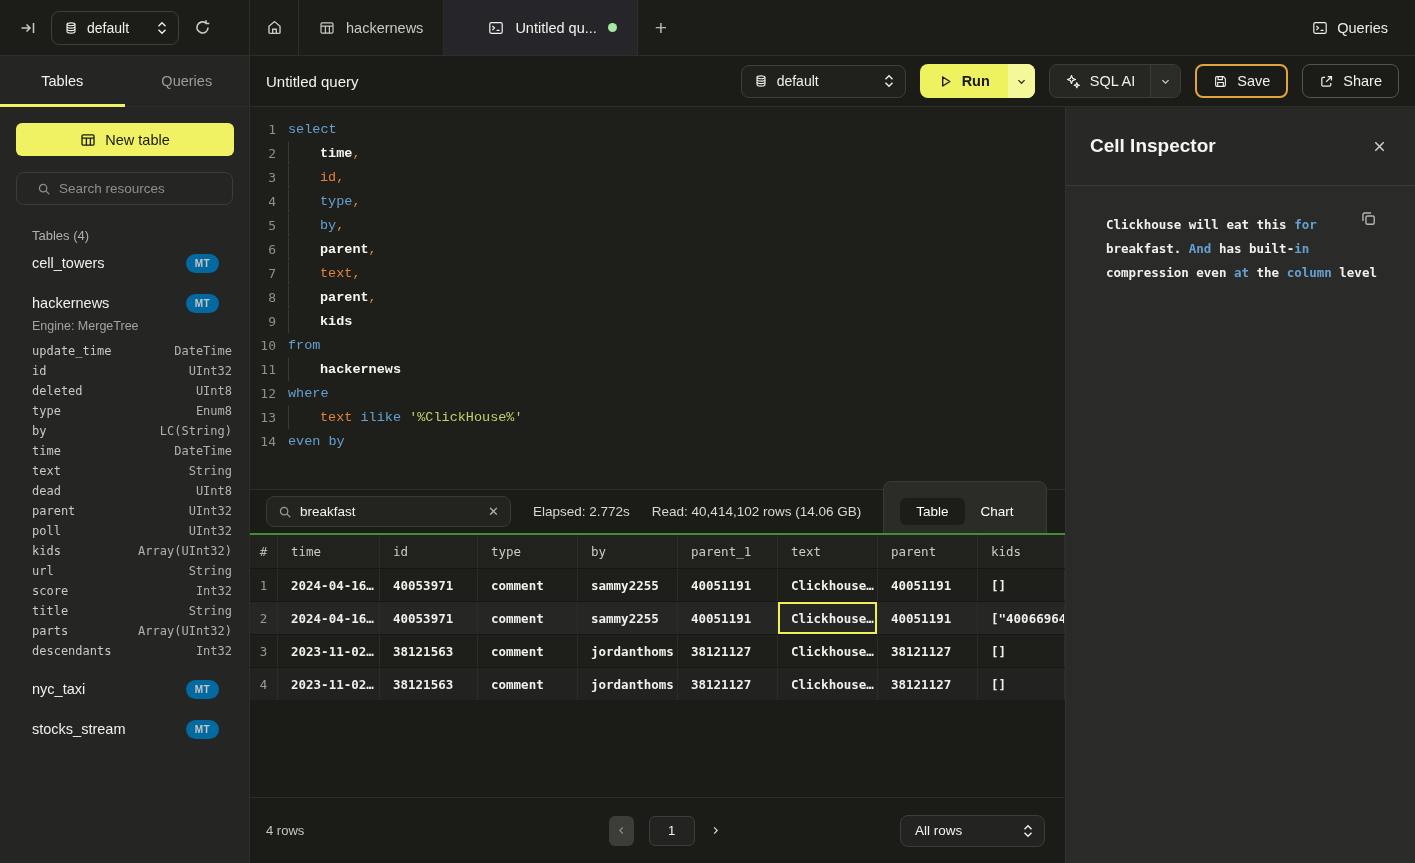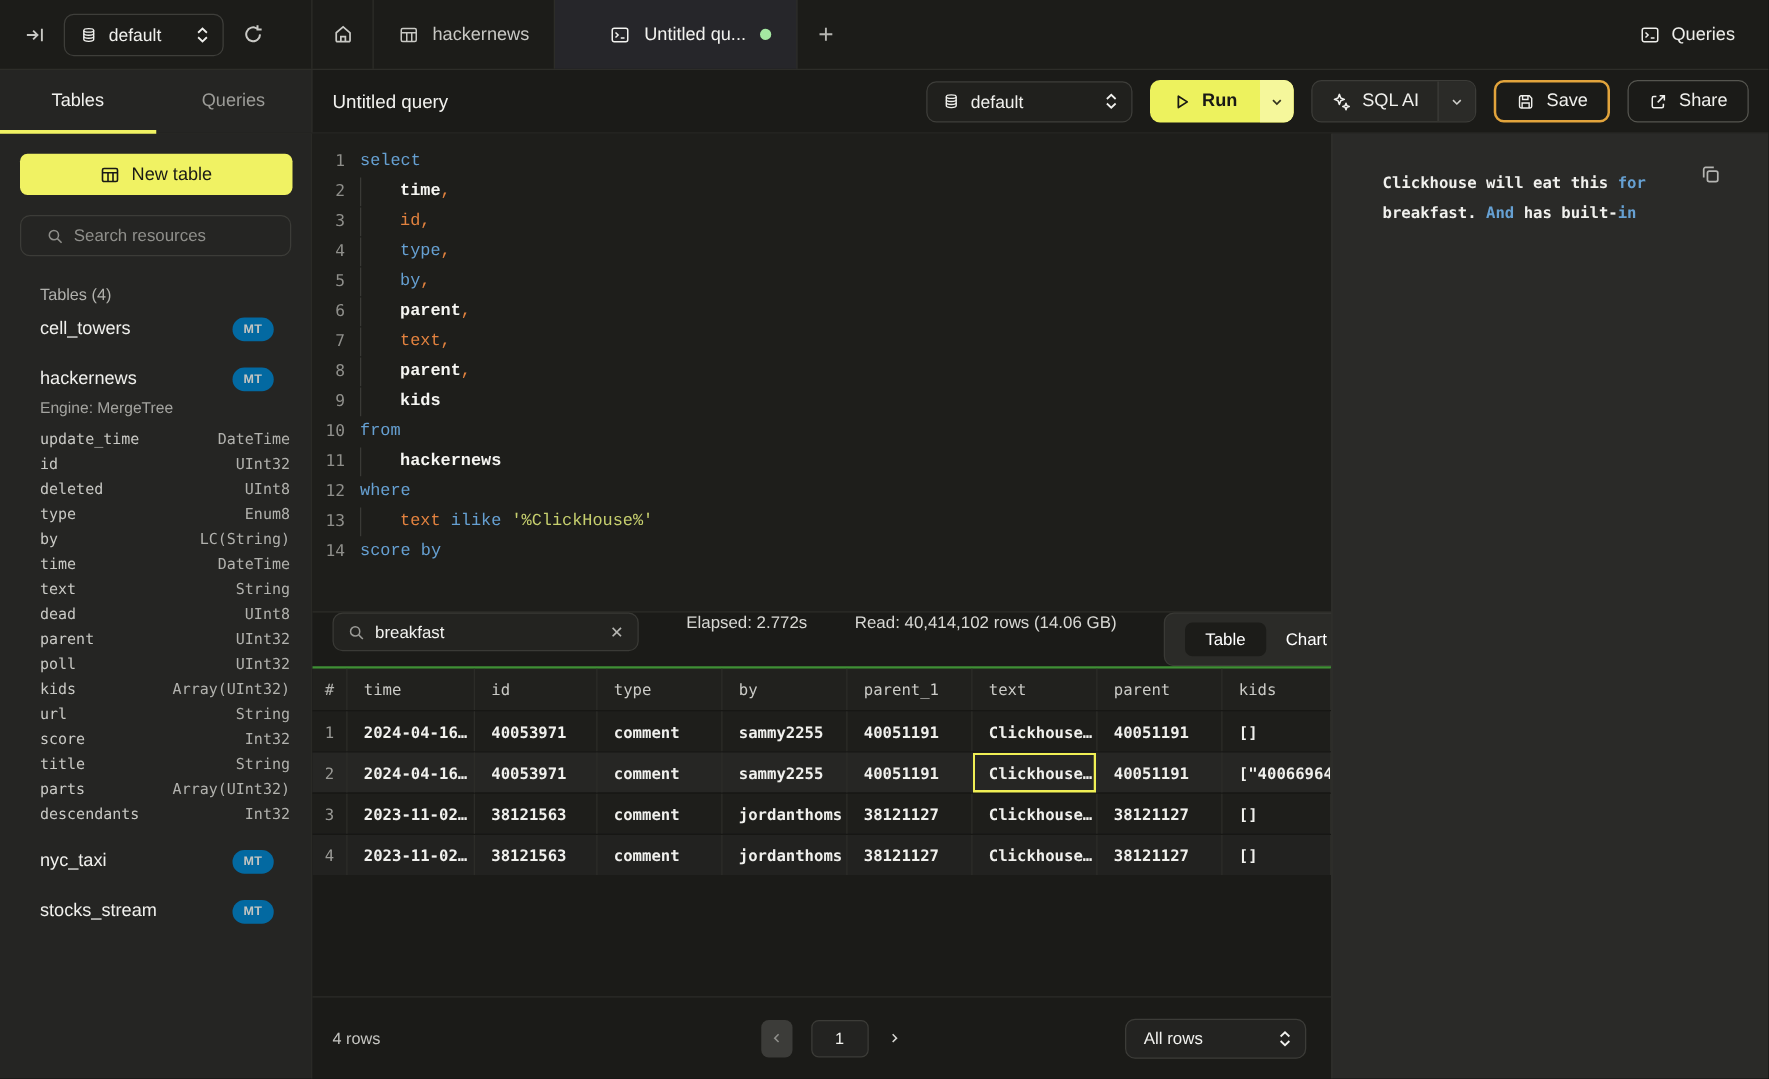--- a/index.html
+++ b/index.html
@@ -70,21 +70,21 @@
   .ed-num { width:26px; flex:none; text-align:right; color:#8f8f8b; font-size:13px; }
   .ed-code { margin-left:12px; position:relative; white-space:pre;font-family:Liberation Mono, monospace; }
   .ed-code.ind { padding-left:32px; }
   .guide { position:absolute; left:0; top:-4px; bottom:-4px; border-left:1px solid #3a3a36; }
   .tk-kw { color:#66a0d2; }
   .tk-id { color:#f5f5f2; font-weight:700; }
   .tk-or { color:#e2823f; }
   .tk-str { color:#c6cf6e; }
   .tk-pl { color:#e8e8e5; }
 
-  .results-toolbar { height:43px; flex:none; display:flex; padding:0 16px; gap:38px; }
+  .results-toolbar { height:43px; flex:none; display:flex; align-items:center; padding:0 16px; gap:22px; }
   .res-search { width:245px; height:31px; flex:none; background:#232320; border:1px solid #3a3a36; border-radius:8px; display:flex; align-items:center; gap:8px; padding:0 11px; color:#9a9a96; }
   .res-search input { flex:1; min-width:0; background:none; border:none; outline:none; color:#f2f2ef; font-size:13.5px; font-family:inherit; }
   .res-clear { color:#b5b5b1; font-size:13px; cursor:pointer; background:none; border:none; }
   .stat { font-size:13.5px; color:#d8d8d4; white-space:nowrap; }
   .seg-wrap { margin-left:auto; display:flex; align-items:center; background:#2b2b28; border:1px solid #3a3a36; border-radius:8px; padding:16px; }
   .seg { height:27px; padding:0 16px; border-radius:6px; font-size:13.5px; color:#ffffff; display:flex; align-items:center; background:none; border:none; cursor:pointer; font-family:inherit; }
   .seg.active { background:#1c1c19; color:#ffffff; }
   .more-btn { color:#cfcfcb; font-size:17px; letter-spacing:1px; cursor:pointer; background:none; border:none; padding:0 2px; }
 
   .green-line { height:2px; flex:none; background:#3f8f35; }
@@ -436,21 +436,21 @@
           <div class="ed-line">
             <span class="ed-num">12</span>
             <span class="ed-code"><span class="tk-kw">where</span></span>
           </div>
           <div class="ed-line">
             <span class="ed-num">13</span>
             <span class="ed-code ind"><i class="guide"></i><span class="tk-or">text</span><span class="tk-pl"> </span><span class="tk-kw">ilike</span><span class="tk-pl"> </span><span class="tk-str">'%ClickHouse%'</span></span>
           </div>
           <div class="ed-line">
             <span class="ed-num">14</span>
-            <span class="ed-code"><span class="tk-kw">score by</span></span>
+            <span class="ed-code"><span class="tk-kw">even by</span></span>
           </div>
         </div>
 
       <div class="results-toolbar">
         <div class="res-search">
           <span>
             <svg width="14" height="14" viewBox="0 0 16 16" fill="none" stroke="currentColor" stroke-width="1.4">
                 <circle cx="7" cy="7" r="4.2"></circle>
                 <path d="M10.2 10.2 14 14"></path>
               </svg>
@@ -557,29 +557,40 @@
           <span>
             <svg width="12" height="14" viewBox="0 0 12 14" fill="none" stroke="currentColor" stroke-width="1.4">
                 <path d="M2.5 5.2 6 1.8l3.5 3.4M2.5 8.8 6 12.2 9.5 8.8"></path>
               </svg>
           </span>
         </div>
       </div>
     </section>
 
     <aside class="inspector">
+      <div class="insp-head">
+        <span class="insp-title">Cell Inspector</span>
+        <button class="insp-close">
+          <span>
+            <svg width="15" height="15" viewBox="0 0 16 16" fill="none" stroke="currentColor" stroke-width="1.5">
+                <path d="M3.5 3.5l9 9M12.5 3.5l-9 9"></path>
+              </svg>
+          </span>
+        </button>
+      </div>
       <div class="insp-body">
         <button class="insp-copy">
           <span>
             <svg width="17" height="17" viewBox="0 0 16 16" fill="none" stroke="currentColor" stroke-width="1.3">
                 <rect x="5.6" y="5.6" width="7.8" height="7.8" rx="1.4"></rect>
                 <path d="M2.8 10.4V4.2a1.4 1.4 0 0 1 1.4-1.4h6.2"></path>
               </svg>
           </span>
         </button>
         <div id="inspector-text">
             <div class="insp-line"><span>Clickhouse will eat this </span><span class="insp-kw">for</span></div>
             <div class="insp-line"><span>breakfast. </span><span class="insp-kw">And</span><span> has built-</span><span class="insp-kw">in</span></div>
+            <div class="insp-line"><span>compression even </span><span class="insp-kw">at</span><span> the </span><span class="insp-kw">column</span><span> level</span></div>
           </div>
       </div>
     </aside>
   </div>
 </div>
 
 </body></html>

